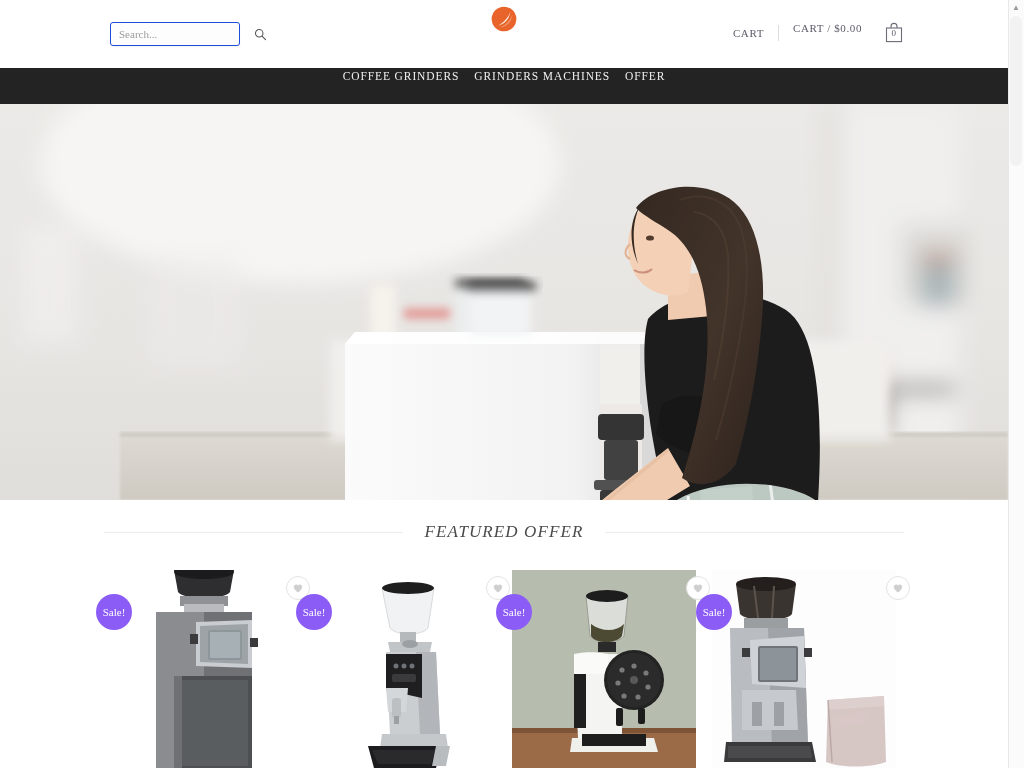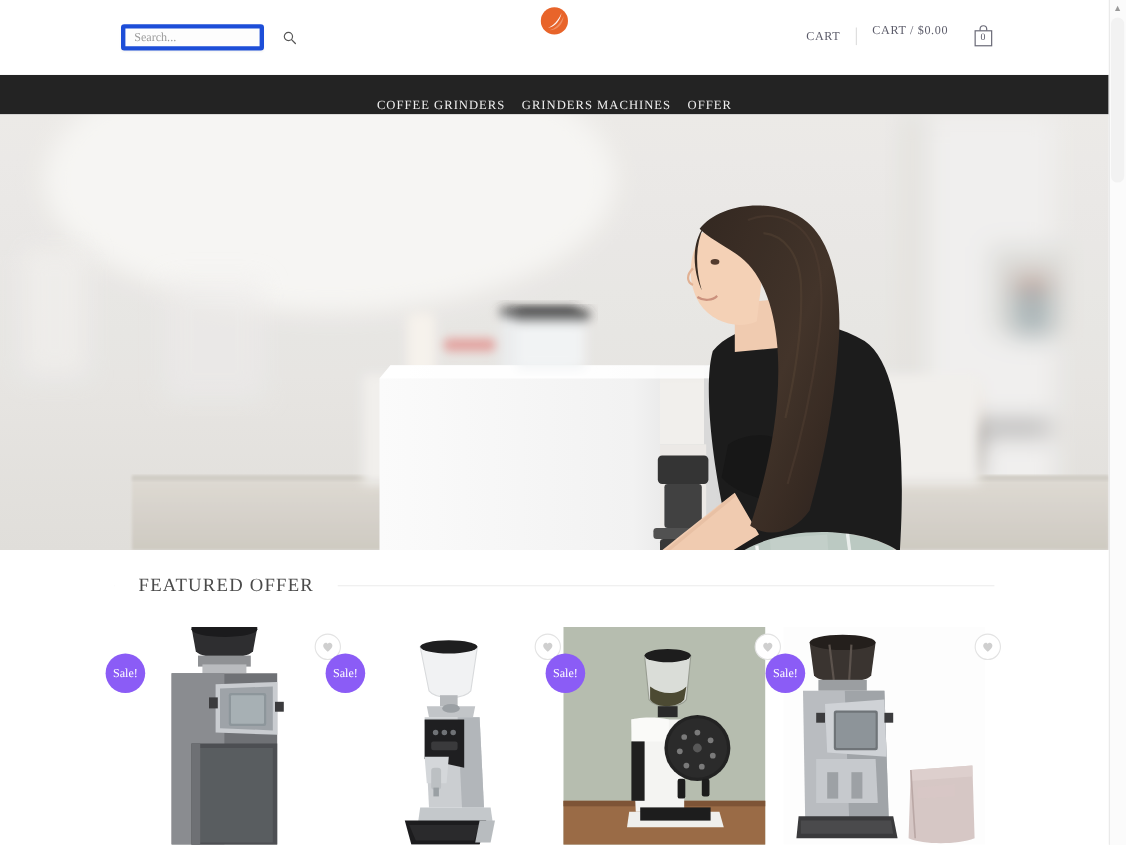--- a/index.html
+++ b/index.html
@@ -47,21 +47,21 @@
     position: relative;
     height: 68px;
     background: #ffffff;
   }
 
   #search-box {
     position: absolute;
     left: 110px; top: 22px;
     width: 130px; height: 24px;
     background: #fdfdfd;
-    border: 4px solid #1d4ed8;
+    border: 1px solid #1d4ed8;
     border-radius: 3px;
     box-shadow: 0 1px 2px rgba(0,0,0,0.05);
     display: flex;
     align-items: center;
   }
   #search-input {
     flex: 1;
     border: none;
     outline: none;
     background: transparent;
@@ -126,21 +126,21 @@
     font-family: "Liberation Serif", serif;
     font-size: 9px;
     color: #5c5c6a;
   }
 
   
   #nav {
     height: 36px;
     background: #232323;
     display: flex;
-    align-items: flex-end;
+    align-items: flex-start;
     justify-content: center;
     gap: 11px;
   }
   .nav-item {
     font-family: "Liberation Serif", serif;
     font-size: 11.5px;
     letter-spacing: 0.9px;
     color: #f0f0f0;
     cursor: pointer;
     padding: 2px 2px;
@@ -158,21 +158,22 @@
 
   
   #featured {
     background: #ffffff;
     padding-top: 22px;
   }
   #featured-head {
     position: relative;
     width: 800px;
     margin: 0 auto;
-    text-align: left;
+    text-align: center;
+    font-style: italic;
   }
   #featured-rule {
     position: absolute;
     left: 0; right: 0; top: 50%;
     height: 1px;
     background: #ededed;
   }
   #featured-title {
     position: relative;
     display: inline-block;

